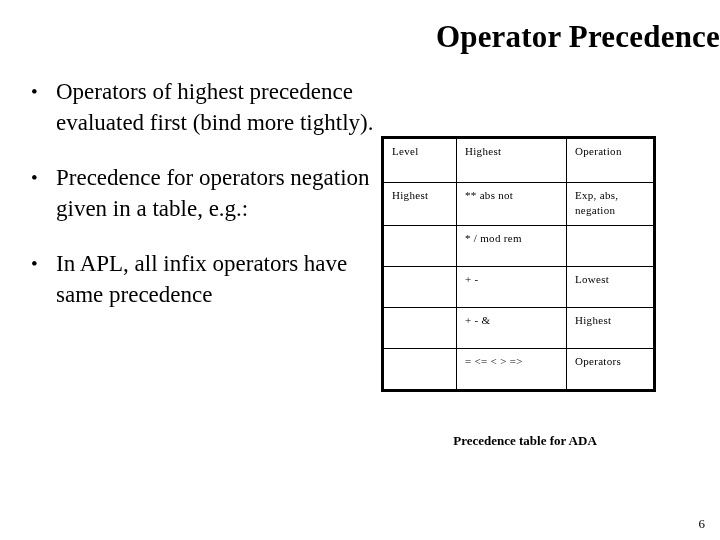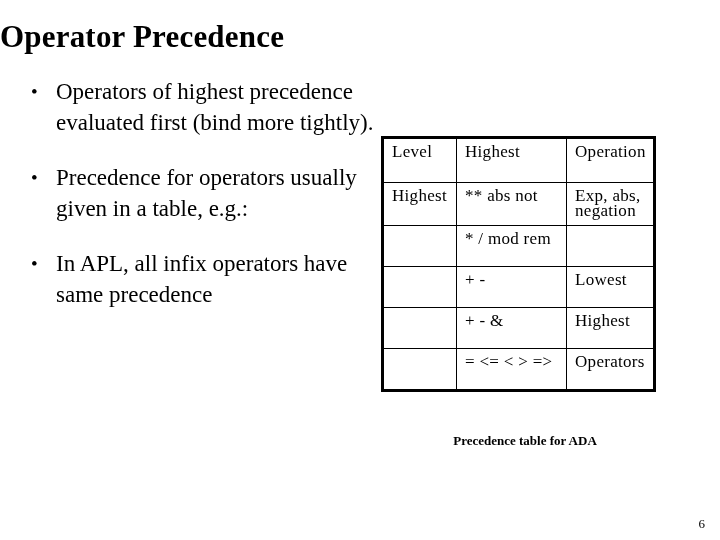--- a/index.html
+++ b/index.html
@@ -23,21 +23,21 @@
     width: 720px;
     height: 540px;
     background: #ffffff;
   }
 
   #slide-title {
     position: absolute;
     left: 0;
     top: 19px;
     width: 720px;
-    text-align: left;
+    text-align: right;
     font-size: 31px;
     font-weight: bold;
     letter-spacing: 0.2px;
     line-height: 36px;
     font-family: "Liberation Serif", "DejaVu Serif", serif;
   }
 
   #bullet-list {
     position: absolute;
     left: 26px;
@@ -76,21 +76,21 @@
     width: 272px;
     border-collapse: collapse;
     border: 3px solid #000000;
     background: #ffffff;
     table-layout: fixed;
   }
 
   #precedence-table td {
     border: 1.4px solid #000000;
     padding: 5px 7px 5px 8px;
-    font-size: 17px;
+    font-size: 11px;
     line-height: 15px;
     vertical-align: top;
     font-family: "Liberation Serif", "DejaVu Serif", serif;
     letter-spacing: 0.3px;
   }
 
   #precedence-table col.col-level   { width: 74px; }
   #precedence-table col.col-op      { width: 110px; }
   #precedence-table col.col-action  { width: 88px; }
 
@@ -125,21 +125,21 @@
 
   <div id="slide-title">Operator Precedence</div>
 
   <ul id="bullet-list">
     <li class="bullet-item">
       <span class="bullet-mark">•</span>
       <span class="bullet-text">Operators of highest precedence evaluated first (bind more tightly).</span>
     </li>
     <li class="bullet-item">
       <span class="bullet-mark">•</span>
-      <span class="bullet-text">Precedence for operators usually given in a table, e.g.:</span>
+      <span class="bullet-text">Precedence for operators negation given in a table, e.g.:</span>
     </li>
     <li class="bullet-item">
       <span class="bullet-mark">•</span>
       <span class="bullet-text">In APL, all infix operators have same precedence</span>
     </li>
   </ul>
 
   <table id="precedence-table">
     <colgroup>
       <col class="col-level">

